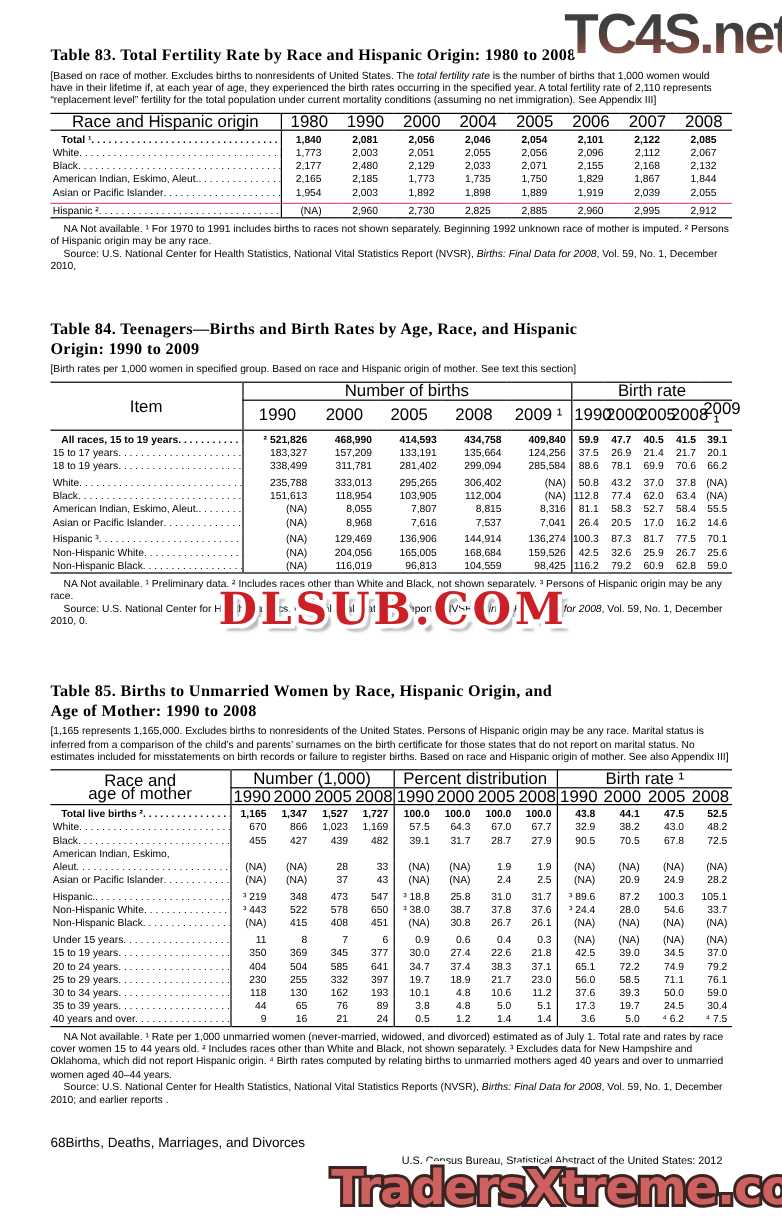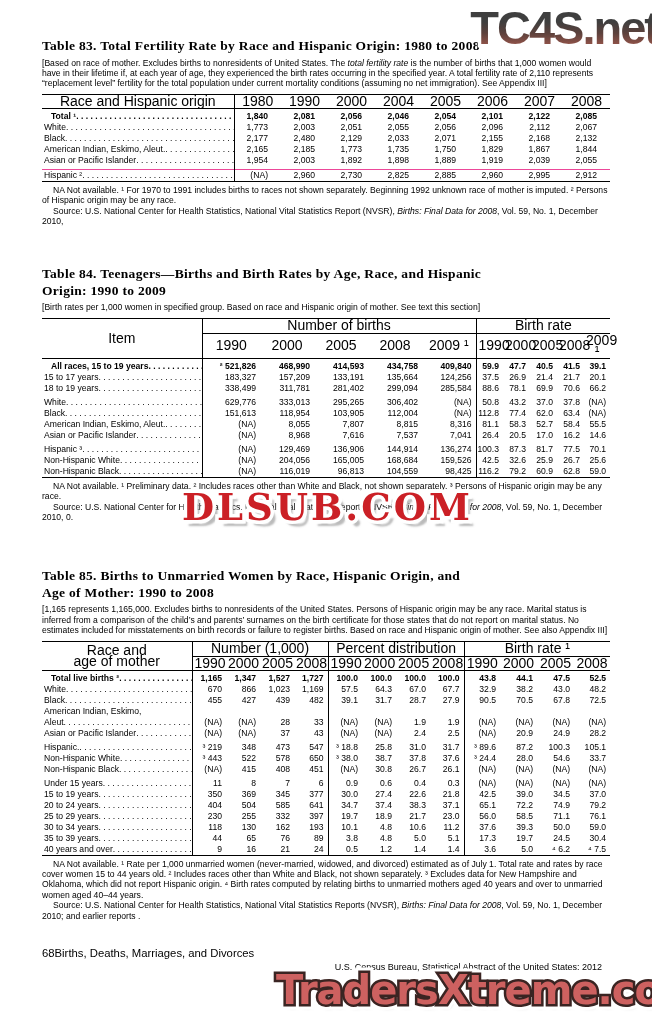--- a/index.html
+++ b/index.html
@@ -327,21 +327,21 @@
                 <td class=""></td>
                 <td class=""></td>
               </tr>
               <tr>
                 <td>
                   <div class="lbl-in">
                     <span class="t">White</span>
                     <span class="dots"></span>
                   </div>
                 </td>
-                <td class="num vs">629,776</td>
+                <td class="num vs">235,788</td>
                 <td class="num">333,013</td>
                 <td class="num">295,265</td>
                 <td class="num">306,402</td>
                 <td class="num">(NA)</td>
                 <td class="num vs">50.8</td>
                 <td class="num">43.2</td>
                 <td class="num">37.0</td>
                 <td class="num">37.8</td>
                 <td class="num">(NA)</td>
               </tr>

